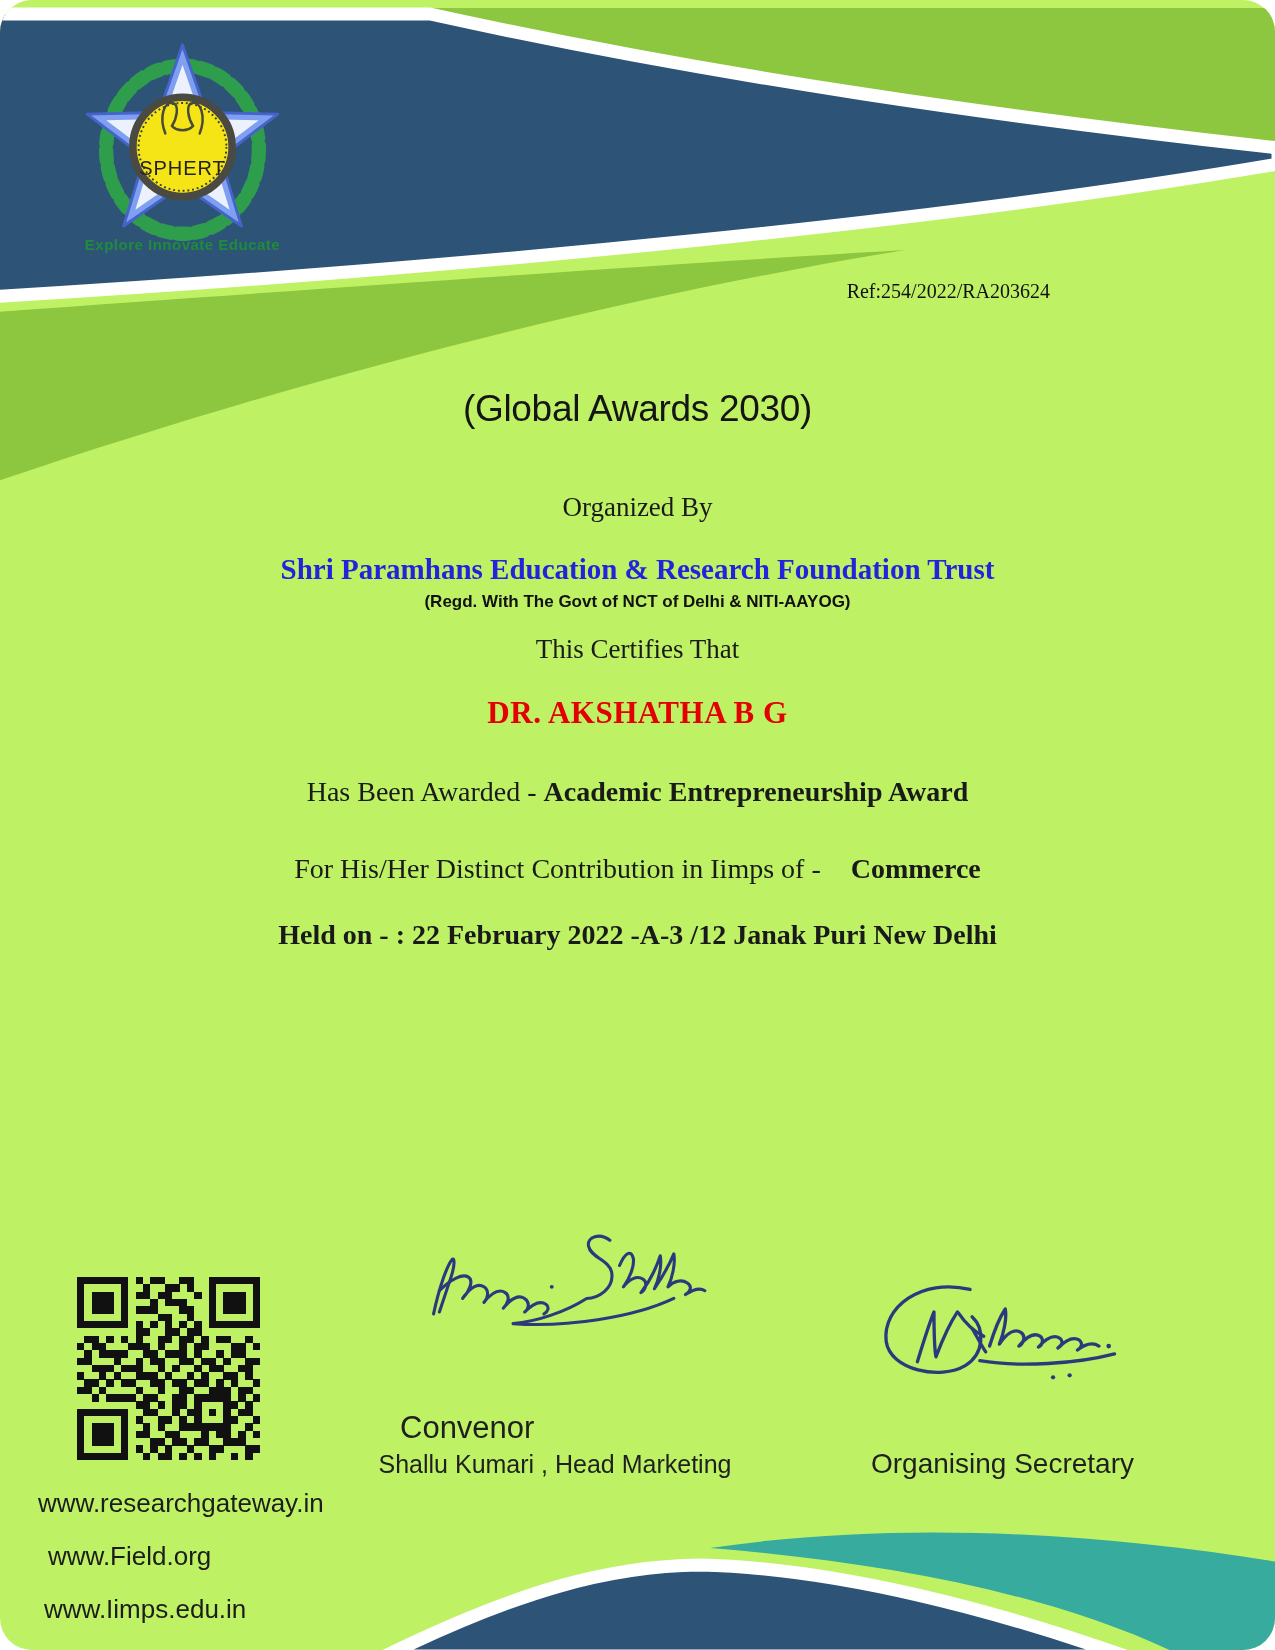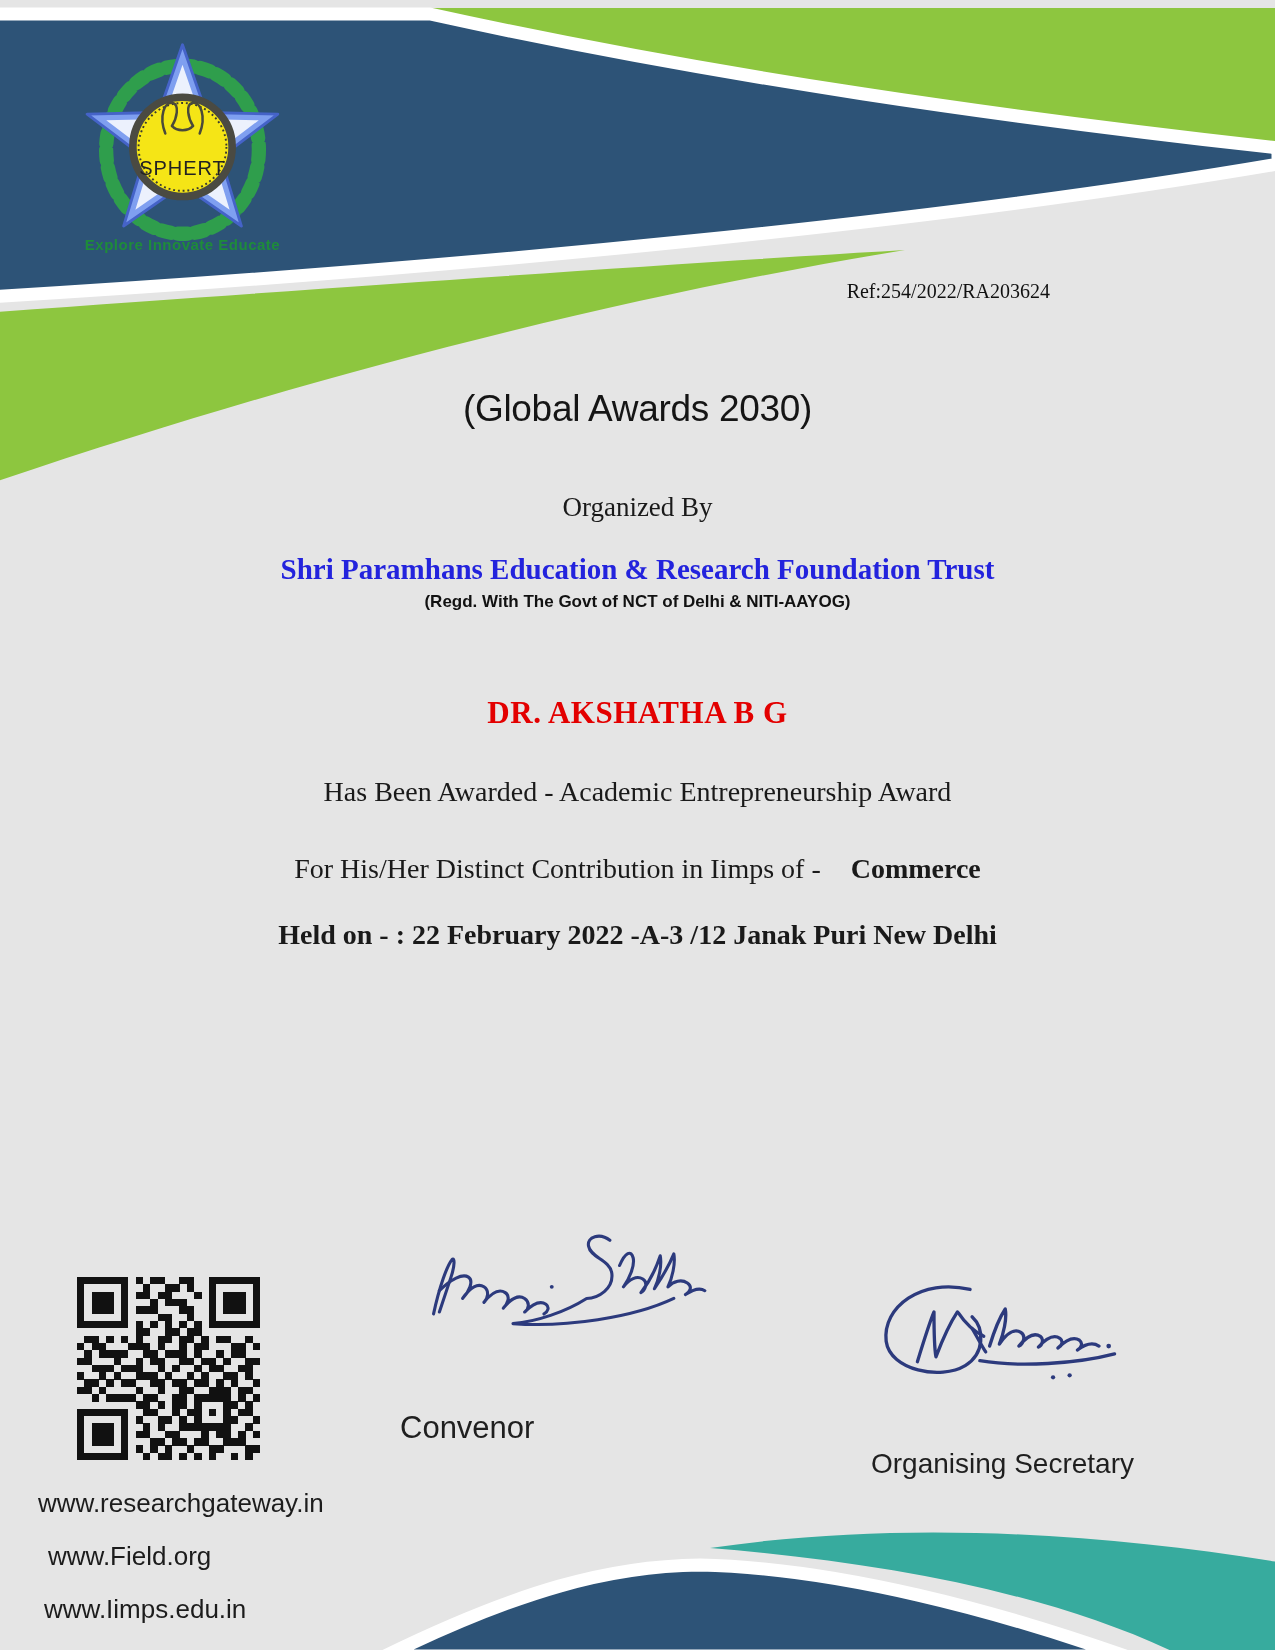--- a/index.html
+++ b/index.html
@@ -1,17 +1,17 @@
 <!DOCTYPE html>
 <html><head>
 <meta charset="utf-8">
 <style>
   html,body{margin:0;padding:0;background:#ffffff;}
-  .page{position:relative;width:1275px;height:1650px;background:#e5e5e5;overflow:hidden;
-        font-family:"Liberation Sans",sans-serif;color:#1a1a1a;}
+  .page{position:relative;width:1275px;height:1650px;background:#bef264;overflow:hidden;
+        font-family:"Liberation Sans",sans-serif;color:#1a1a1a;border-radius:32px;}
   svg{display:block;}
 
   
   .header-deco{position:absolute;top:0;left:0;}
   .footer-deco{position:absolute;left:0;bottom:0;}
 
   
   .logo-svg{position:absolute;left:75px;top:40px;}
   .logo-tagline{position:absolute;left:75px;top:236px;width:215px;text-align:center;
         font-size:15px;font-weight:bold;color:#1e8c3a;letter-spacing:.5px;}
@@ -20,21 +20,21 @@
         font-family:"Liberation Serif",serif;font-size:20px;color:#111;}
 
   .cline{position:absolute;left:25px;width:1225px;text-align:center;}
   .title{top:386px;font-size:37px;line-height:45px;letter-spacing:-.3px;color:#151515;}
   .organized{top:492px;font-family:"Liberation Serif",serif;font-size:27px;}
   .org-name{top:553px;font-family:"Liberation Serif",serif;font-size:29px;font-weight:bold;color:#2323dd;}
   .regd{top:592px;font-size:17px;font-weight:bold;color:#111;}
   .certifies{top:634px;font-family:"Liberation Serif",serif;font-size:27px;}
   .recipient{top:695px;font-family:"Liberation Serif",serif;font-size:31px;font-weight:bold;color:#e30000;letter-spacing:.5px;}
   .awarded{top:776px;font-family:"Liberation Serif",serif;font-size:28px;}
-  .awarded b{font-weight:normal;}
+  .awarded b{font-weight:bold;}
   .field{top:853px;font-family:"Liberation Serif",serif;font-size:28px;}
   .field b{margin-left:30px;font-weight:bold;}
   .held{top:919px;font-family:"Liberation Serif",serif;font-size:28px;font-weight:bold;}
 
   
   .qr{position:absolute;left:77px;top:1277px;width:183px;height:183px;}
   .qr svg{width:100%;height:100%;fill:#111;shape-rendering:crispEdges;}
   .websites{position:absolute;left:38px;top:1488px;font-size:26px;color:#1c1c1c;}
   .websites .site{margin-bottom:22px;white-space:nowrap;}
   .websites .site:nth-child(2){margin-left:10px;}
@@ -75,20 +75,21 @@
   <div class="logo-tagline">Explore Innovate Educate</div>
 
   <div class="ref">Ref:254/2022/RA203624</div>
 
   <div class="cline title">
     <div>(Global Awards 2030)</div>
   </div>
   <div class="cline organized">Organized By</div>
   <div class="cline regd">(Regd. With The Govt of NCT of Delhi &amp; NITI-AAYOG)</div>
   <div class="cline org-name">Shri Paramhans Education &amp; Research Foundation Trust</div>
+  <div class="cline certifies">This Certifies That</div>
   <div class="cline recipient">DR. AKSHATHA B G</div>
 
   <div class="cline awarded"><span>Has Been Awarded - </span><b>Academic Entrepreneurship Award</b></div>
 
   <div class="cline field"><span>For His/Her Distinct Contribution in Iimps of -</span><b>Commerce</b></div>
 
   <div class="cline held">Held on - : 22 February 2022 -A-3 /12 Janak Puri New Delhi</div>
 
   <div class="qr">
       <svg viewBox="0 0 25 25">
@@ -430,20 +431,21 @@
   <svg class="sig1" width="310" height="118" viewBox="0 0 320 120" aria-hidden="true">
     <g class="sig-stroke" stroke-width="3.2">
       <path d="M14,94 C20,66 28,44 33,38 C36,35 36,44 32,56 C28,68 24,80 20,92"></path>
       <path d="M20,70 C32,58 44,52 50,56 C56,60 50,72 44,78 C52,66 60,62 66,66 C72,70 70,78 66,82 C74,72 82,68 88,72 C94,76 90,84 86,88 C94,78 102,74 108,78 C114,82 112,90 108,92 C116,84 124,80 130,84 C134,87 132,92 128,94"></path>
       <circle cx="136" cy="66" r="2" fill="#2c3a7d" stroke="none"></circle>
       <path d="M196,18 C186,10 172,14 174,24 C176,36 196,38 198,52 C200,68 184,78 172,78 C150,92 120,102 96,104 C150,108 220,98 262,78"></path>
       <path d="M206,44 C212,30 218,28 220,36 C222,44 216,58 210,66 C216,58 224,54 230,58 C236,62 232,70 228,72 C236,62 244,46 248,34 C250,44 246,60 242,68 C250,56 258,42 262,32 C264,42 260,58 256,66 C262,60 270,58 276,62 C282,66 278,72 274,74 C280,70 288,66 294,70"></path>
     </g>
   </svg>
   <div class="cv-title">Convenor</div>
+  <div class="cv-name">Shallu Kumari , Head Marketing</div>
 
   <svg class="sig2" width="285" height="122" viewBox="0 0 290 125" aria-hidden="true">
     <g class="sig-stroke" stroke-width="3.4">
       <path d="M120,22 C70,10 30,40 34,75 C38,105 90,115 115,100 C135,88 135,62 122,50"></path>
       <path d="M66,96 C74,70 80,52 83,45 C83,62 83,80 85,91 C93,70 101,54 107,45"></path>
       <path d="M108,46 C116,58 126,66 134,70"></path>
       <path d="M122,62 C128,72 132,80 136,86"></path>
       <path d="M140,80 C146,60 152,48 156,42 C158,52 154,68 150,78 C158,66 166,62 172,66 C178,70 174,78 170,80 C178,70 186,66 192,70 C196,73 194,79 190,81 C198,72 206,68 212,72 C216,75 214,80 210,82 C218,74 226,70 232,74 C236,77 234,82 230,84 C238,78 246,76 252,80"></path>
       <circle cx="262" cy="80" r="2.4" fill="#2c3a7d" stroke="none"></circle>
       <path d="M130,95 C170,102 230,98 268,88"></path>

